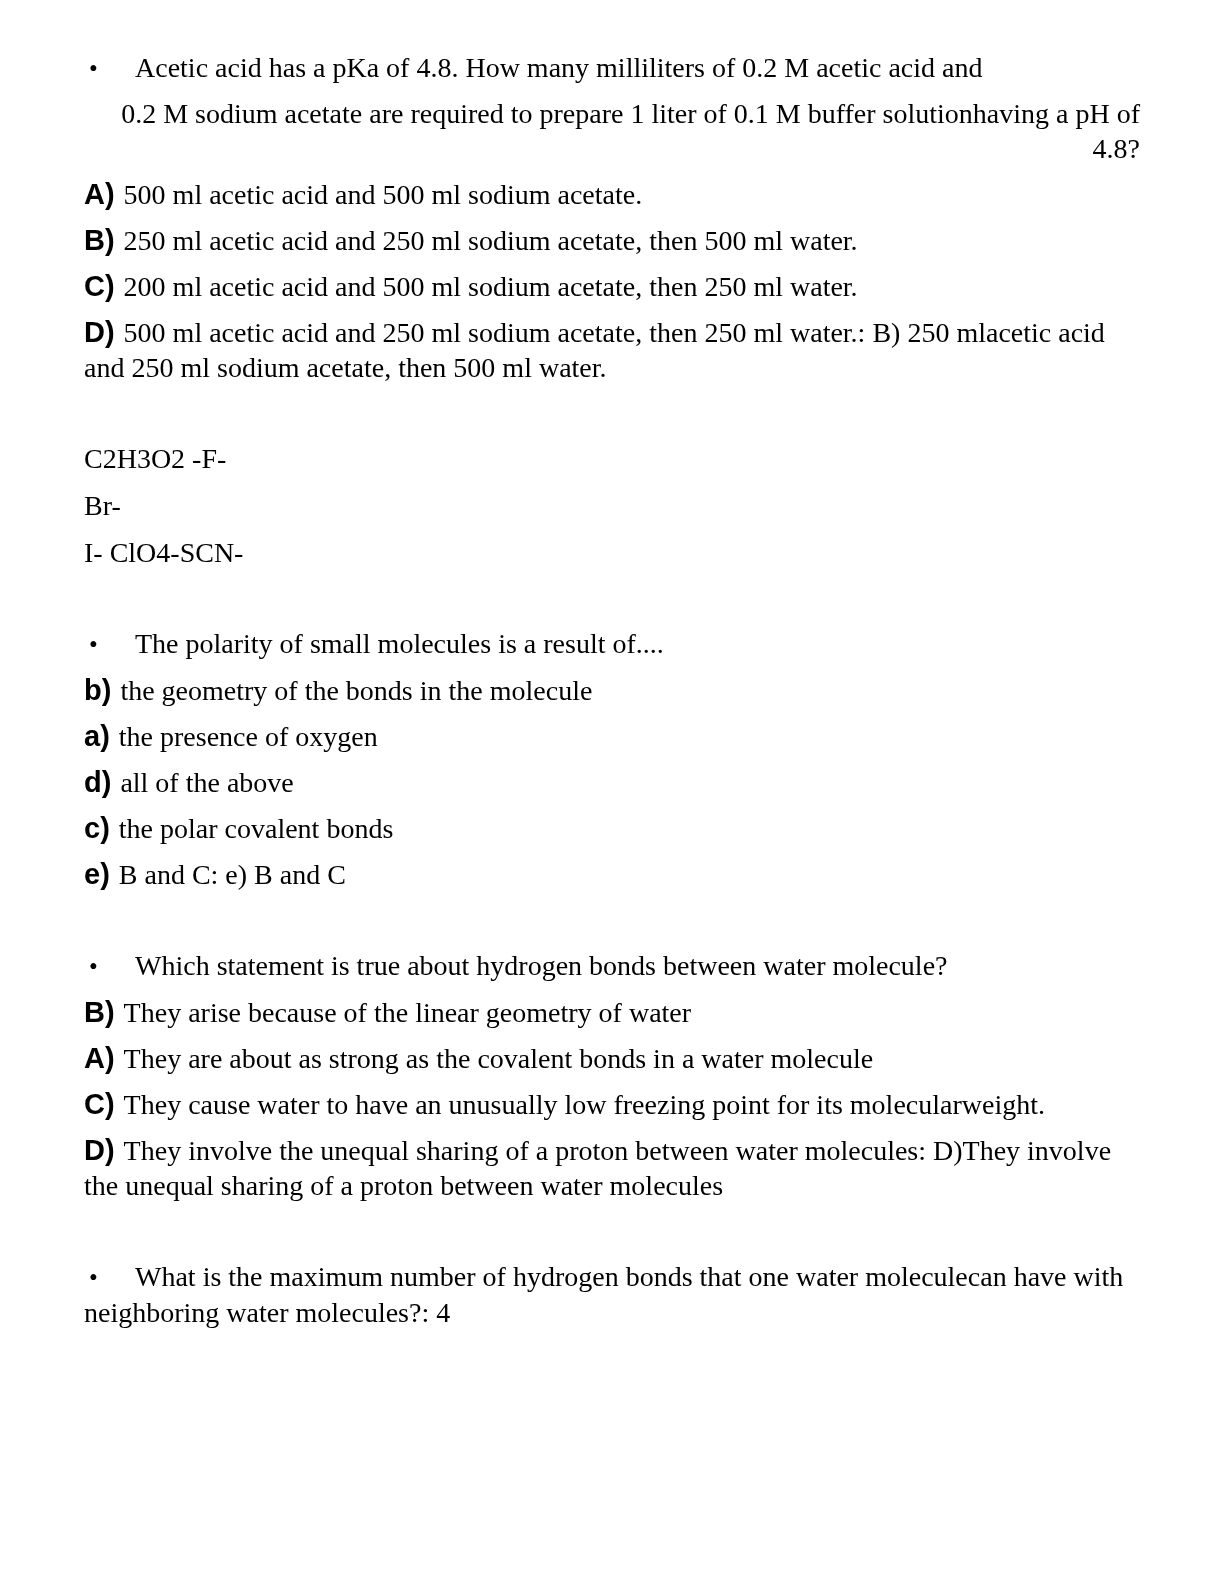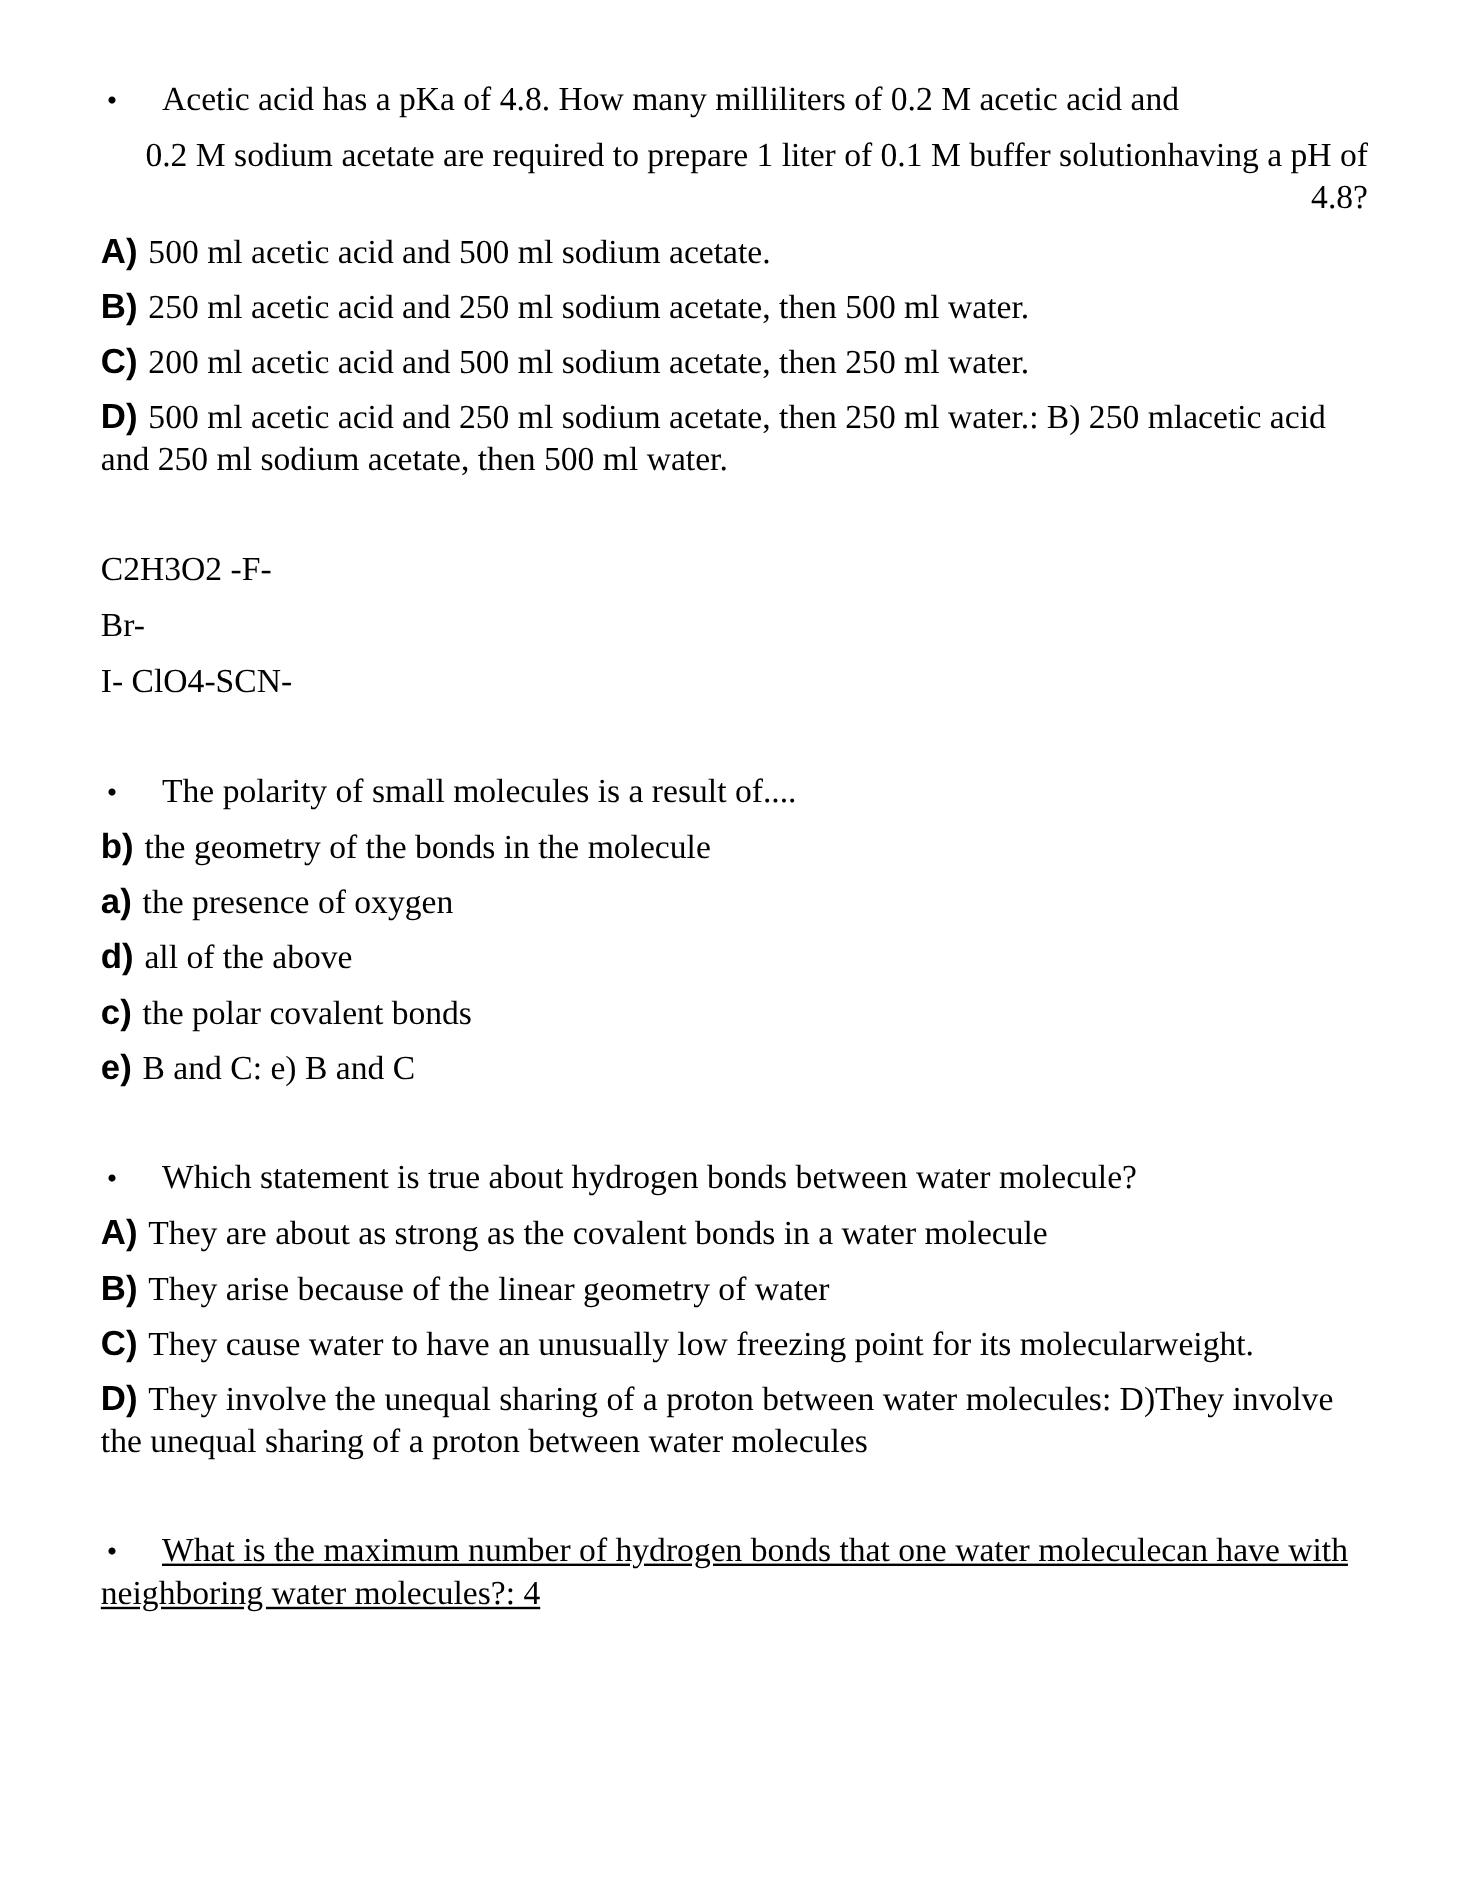--- a/index.html
+++ b/index.html
@@ -13,29 +13,28 @@
     overflow: hidden;
     font-family: "Liberation Serif", serif;
     font-size: 28px;
     line-height: 35px;
     color: #000000;
   }
   .page {
     box-sizing: border-box;
     width: 1224px;
     height: 1584px;
-    padding: 66px 84px 20px 84px;
+    padding: 50px 84px 20px 84px;
     background: #ffffff;
   }
   .question {
     margin: 0 0 56px 0;
   }
   .question:last-child {
     margin-bottom: 0;
-    text-decoration: underline;
   }
   .q-head {
     margin: 0;
   }
   .bullet {
     display: inline-block;
     width: 51px;
     padding-left: 5px;
     box-sizing: border-box;
     font-size: 25px;
@@ -78,22 +77,22 @@
       <section class="question">
         <p class="q-head"><span class="bullet">•</span><span class="q-text">The polarity of small molecules is a result of....</span></p>
         <p class="option"><span class="opt-label">b)</span><span class="opt-text">the geometry of the bonds in the molecule</span></p>
         <p class="option"><span class="opt-label">a)</span><span class="opt-text">the presence of oxygen</span></p>
         <p class="option"><span class="opt-label">d)</span><span class="opt-text">all of the above</span></p>
         <p class="option"><span class="opt-label">c)</span><span class="opt-text">the polar covalent bonds</span></p>
         <p class="option"><span class="opt-label">e)</span><span class="opt-text">B and C: e) B and C</span></p>
       </section>
       <section class="question">
         <p class="q-head"><span class="bullet">•</span><span class="q-text">Which statement is true about hydrogen bonds between water molecule?</span></p>
+        <p class="option"><span class="opt-label">B)</span><span class="opt-text">They arise because of the linear geometry of water</span></p>
         <p class="option"><span class="opt-label">A)</span><span class="opt-text">They are about as strong as the covalent bonds in a water molecule</span></p>
-        <p class="option"><span class="opt-label">B)</span><span class="opt-text">They arise because of the linear geometry of water</span></p>
         <p class="option"><span class="opt-label">C)</span><span class="opt-text">They cause water to have an unusually low freezing point for its molecularweight.</span></p>
         <p class="option"><span class="opt-label">D)</span><span class="opt-text">They involve the unequal sharing of a proton between water molecules: D)They involve the unequal sharing of a proton between water molecules</span></p>
       </section>
       <section class="question">
         <p class="q-head"><span class="bullet">•</span><span class="q-text">What is the maximum number of hydrogen bonds that one water moleculecan have with neighboring water molecules?: 4</span></p>
       </section>
     </div>
 </main>
 
 </body></html>

